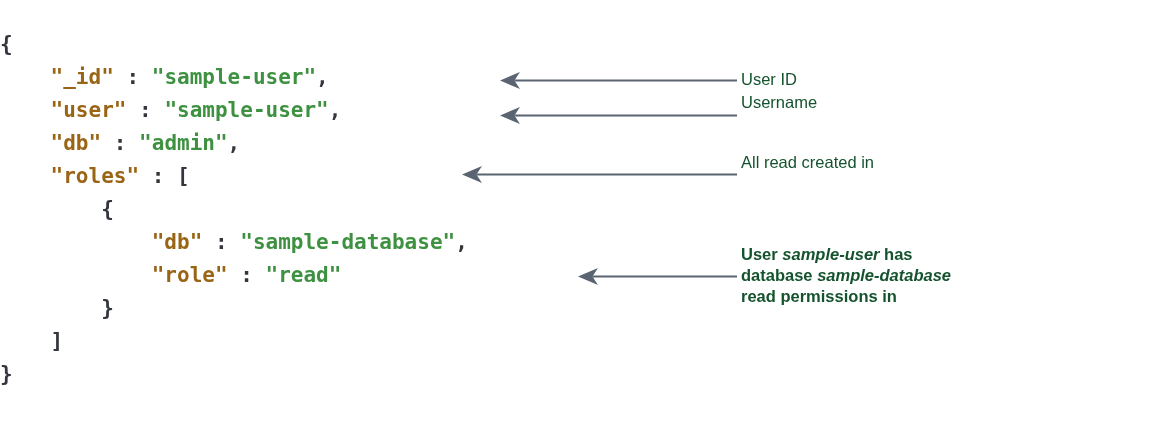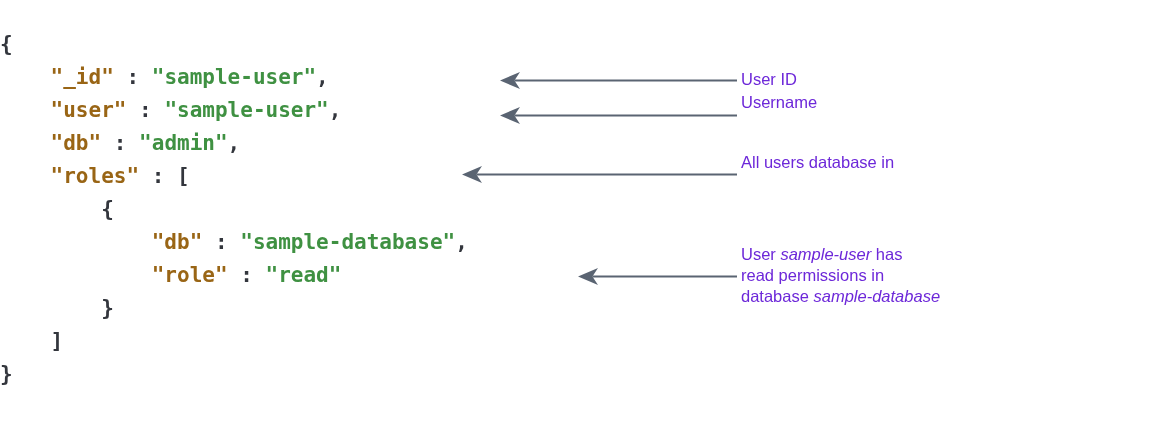--- a/index.html
+++ b/index.html
@@ -36,21 +36,21 @@
   .tok-colon  { color: #33363d; font-weight: bold; }
   .tok-string { color: #3f9142; font-weight: bold; }
   .tok-comma  { color: #33363d; font-weight: bold; }
 
   
   .annotation {
     position: absolute;
     font-family: "Liberation Sans", sans-serif;
     font-size: 16.5px;
     line-height: 21px;
-    color: #6d28d9;
+    color: #14532d;
     white-space: pre-line;
   }
   .annotation i { font-style: italic; }
 
   
   .arrow-svg {
     position: absolute;
     overflow: visible;
   }
 </style>
@@ -74,15 +74,15 @@
     </svg>
     <svg class="arrow-svg" width="159" height="21" viewBox="0 0 159 21" style="left: 578px; top: 265.5px;">
       <path d="M 0 10.5 L 20 2 L 14.399999999999999 10.5 L 20 19 Z" fill="#5a6472"></path>
       <line x1="14.399999999999999" y1="10.5" x2="159" y2="10.5" stroke="#5a6472" stroke-width="2.2"></line>
     </svg>
   </div>
 
 <div id="annotation-layer">
     <div class="annotation" style="left: 741px; top: 68.5px;"><div><span>User ID</span></div></div>
     <div class="annotation" style="left: 741px; top: 92px;"><div><span>Username</span></div></div>
-    <div class="annotation" style="left: 741px; top: 152px;"><div><span>All users database in</span></div></div>
-    <div class="annotation" style="left: 741px; top: 243.5px;"><div><span>User </span><i>sample-user</i><span> has</span></div><div><span>read permissions in</span></div><div><span>database </span><i>sample-database</i></div></div>
+    <div class="annotation" style="left: 741px; top: 152px;"><div><span>All read created in</span></div></div>
+    <div class="annotation" style="left: 741px; top: 243.5px; font-weight: bold;"><div><span>User </span><i>sample-user</i><span> has</span></div><div><span>database </span><i>sample-database</i></div><div><span>read permissions in</span></div></div>
   </div>
 
 </body></html>

